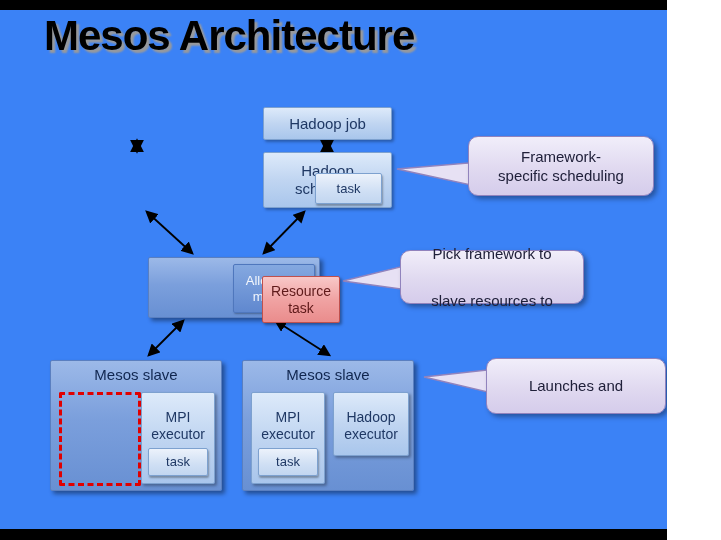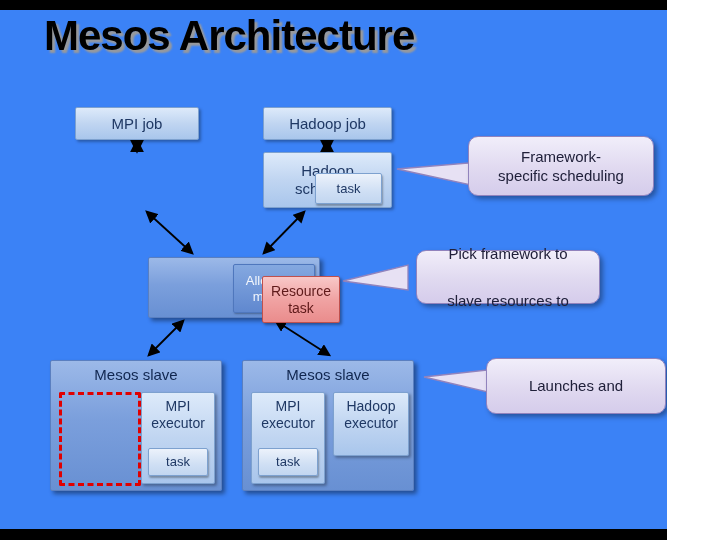--- a/index.html
+++ b/index.html
@@ -17,21 +17,21 @@
   .light{background:linear-gradient(to bottom,#ddeafa 0%,#c0d5f1 50%,#a9c6ec 100%);
          border:1px solid #7da1cf;box-shadow:2px 2px 3px rgba(0,0,0,.3);color:#1f3864;}
   .mid{background:linear-gradient(to bottom,#9cb9e8 0%,#7b9fdc 45%,#6890d3 100%);
        border:1px solid #5a7fc0;box-shadow:3px 3px 4px rgba(0,0,0,.4);color:#10264f;}
   .alloc{background:linear-gradient(to bottom,#84a8e0,#6088cf);border:1px solid #4f77bd;
          color:#f2f6fc;box-shadow:1px 1px 2px rgba(0,0,0,.3);}
   .task{background:linear-gradient(to bottom,#ecf2fb 0%,#cfdff4 60%,#c2d6f0 100%);
         border:1px solid #7da1cf;box-shadow:1px 2px 2px rgba(0,0,0,.3);color:#1f3864;font-size:13px;}
   .resource{background:linear-gradient(to bottom,#f8c8c8 0%,#f0a3a3 50%,#ea8c8c 100%);
             border:1px solid #c0504d;box-shadow:2px 2px 3px rgba(0,0,0,.35);color:#5f1a1a;font-size:14px;}
-  .executor{display:block;padding-top:5px;}
+  .executor{display:block;padding-top:16px;}
   .dashed{position:absolute;border:3px dashed #e00000;border-radius:2px;z-index:11;}
   .callout{position:absolute;background:linear-gradient(to bottom,#f1eefa 0%,#e0d9f0 55%,#d5cceb 100%);
            border:1.5px solid #9183bd;border-radius:10px;box-shadow:3px 3px 5px rgba(0,0,0,.35);
            display:flex;flex-direction:column;align-items:center;justify-content:center;
            text-align:center;color:#20203a;z-index:10;font-size:15px;line-height:1.3;}
   .lbl{display:inline-block;line-height:1.2;}
   .slave-label{position:absolute;left:0;top:5px;width:100%;text-align:center;font-size:15px;}
   .mlabel{position:absolute;left:0;top:0;width:86px;height:100%;display:flex;
           align-items:center;justify-content:center;}
 </style>
@@ -55,23 +55,20 @@
     <polygon points="408,265 408,290 343,281" fill="#e7e1f4" stroke="#9183bd" stroke-width="1.3"></polygon>
     <polygon points="496,369 496,394 424,377" fill="#e7e1f4" stroke="#9183bd" stroke-width="1.3"></polygon>
     <line x1="137" y1="141" x2="137" y2="151" stroke="#000" stroke-width="2" marker-start="url(#arr)" marker-end="url(#arr)"></line>
     <line x1="327" y1="141" x2="327" y2="151" stroke="#000" stroke-width="2" marker-start="url(#arr)" marker-end="url(#arr)"></line>
     <line x1="147" y1="212" x2="192" y2="253" stroke="#000" stroke-width="1.8" marker-start="url(#arr)" marker-end="url(#arr)"></line>
     <line x1="304" y1="212" x2="264" y2="253" stroke="#000" stroke-width="1.8" marker-start="url(#arr)" marker-end="url(#arr)"></line>
     <line x1="183" y1="321" x2="149" y2="355" stroke="#000" stroke-width="1.8" marker-start="url(#arr)" marker-end="url(#arr)"></line>
     <line x1="276" y1="321" x2="329" y2="355" stroke="#000" stroke-width="1.8" marker-start="url(#arr)" marker-end="url(#arr)"></line>
   </svg>
 
-  <div class="box light" style="left:75px;top:107px;width:124px;height:33px;font-size:15px;">
-    <span class="lbl">MPI job</span>
-  </div>
   <div class="box light" style="left:263px;top:107px;width:129px;height:33px;font-size:15px;">
     <span class="lbl">Hadoop job</span>
   </div>
 
   <div class="box light" style="left:263px;top:152px;width:129px;height:56px;font-size:15px;">
     <span class="lbl" style="max-width:80px;">Hadoop scheduler</span>
   </div>
   <div class="box task" style="left:315px;top:173px;width:67px;height:31px;z-index:12;">
     <span class="lbl">task</span>
   </div>
@@ -106,21 +103,21 @@
     </div>
     <div class="box light executor" style="left:90px;top:31px;width:76px;height:64px;">
       <span class="lbl" style="max-width:64px;font-size:14px;">Hadoop executor</span>
     </div>
   </div>
 
   <div class="callout" style="left:468px;top:136px;width:184px;height:58px;">
     <span>Framework-</span>
     <span>specific scheduling</span>
   </div>
-  <div class="callout" style="left:416px;top:250px;width:182px;height:52px;gap:27px;">
+  <div class="callout" style="left:400px;top:250px;width:182px;height:52px;gap:27px;">
     <span>Pick framework to</span>
     <span>slave resources to</span>
   </div>
   <div class="callout" style="left:486px;top:358px;width:178px;height:54px;">
     <span>Launches and</span>
   </div>
 
 </div>
 
 </body></html>

